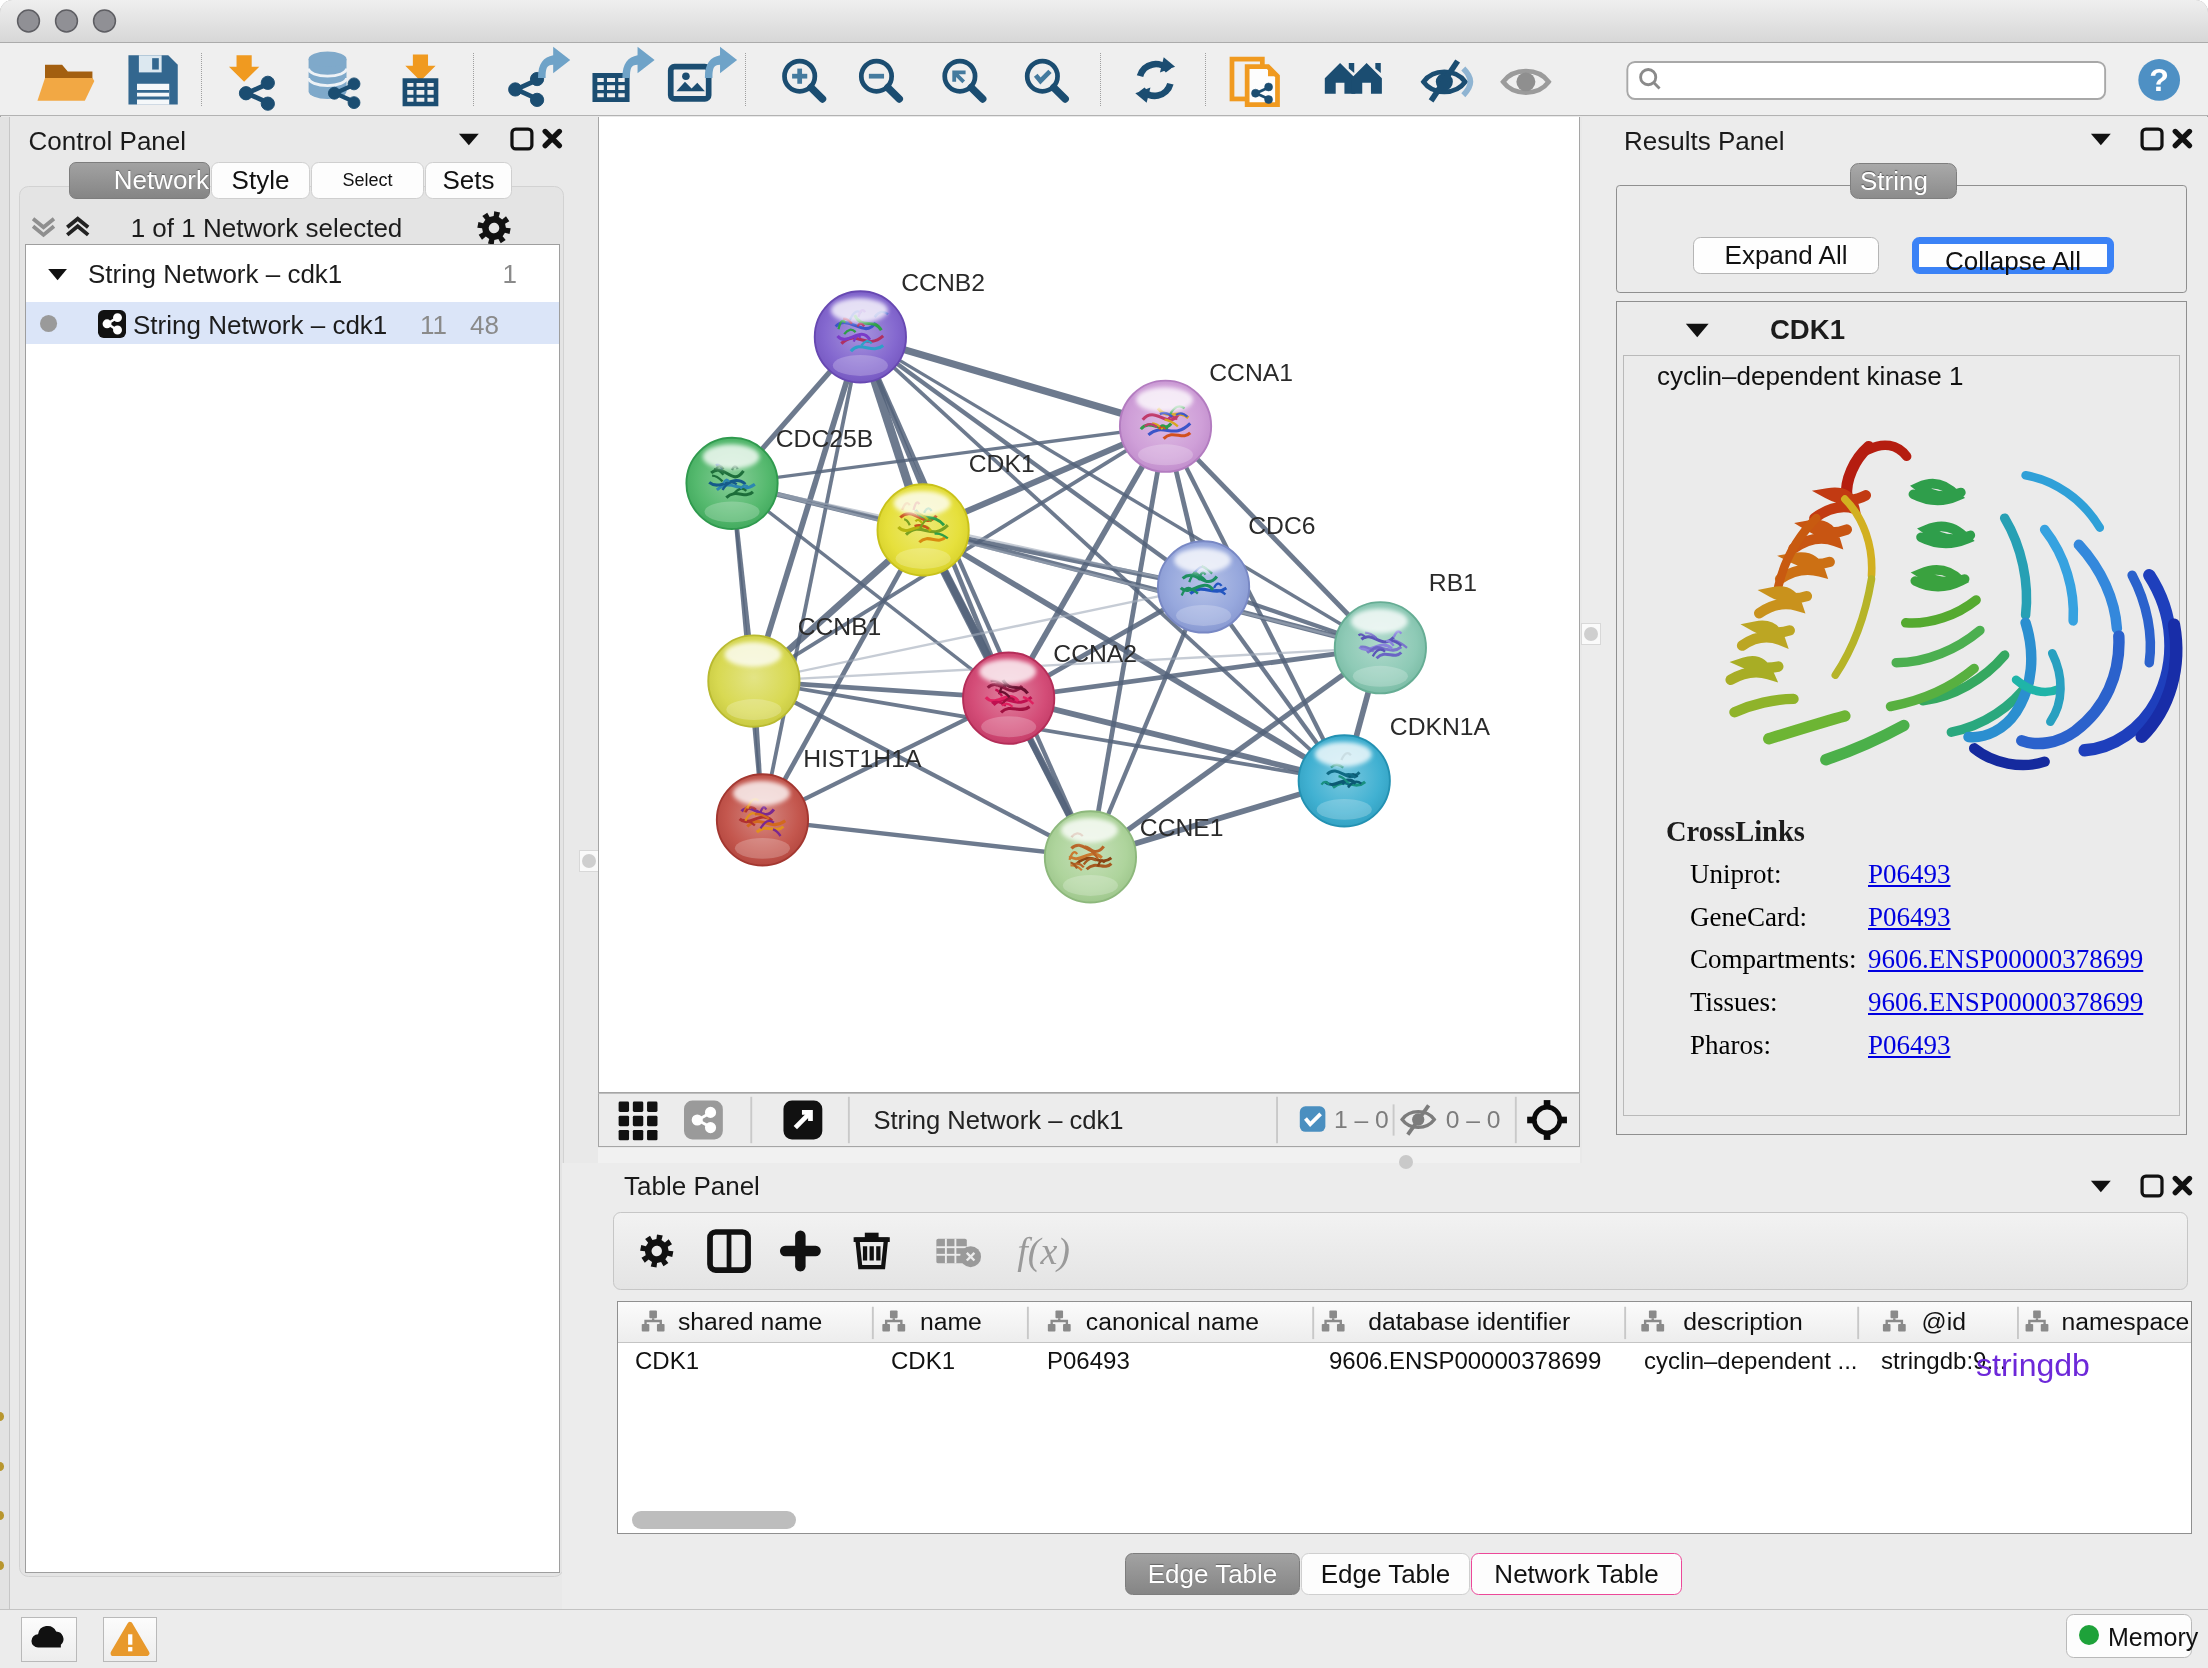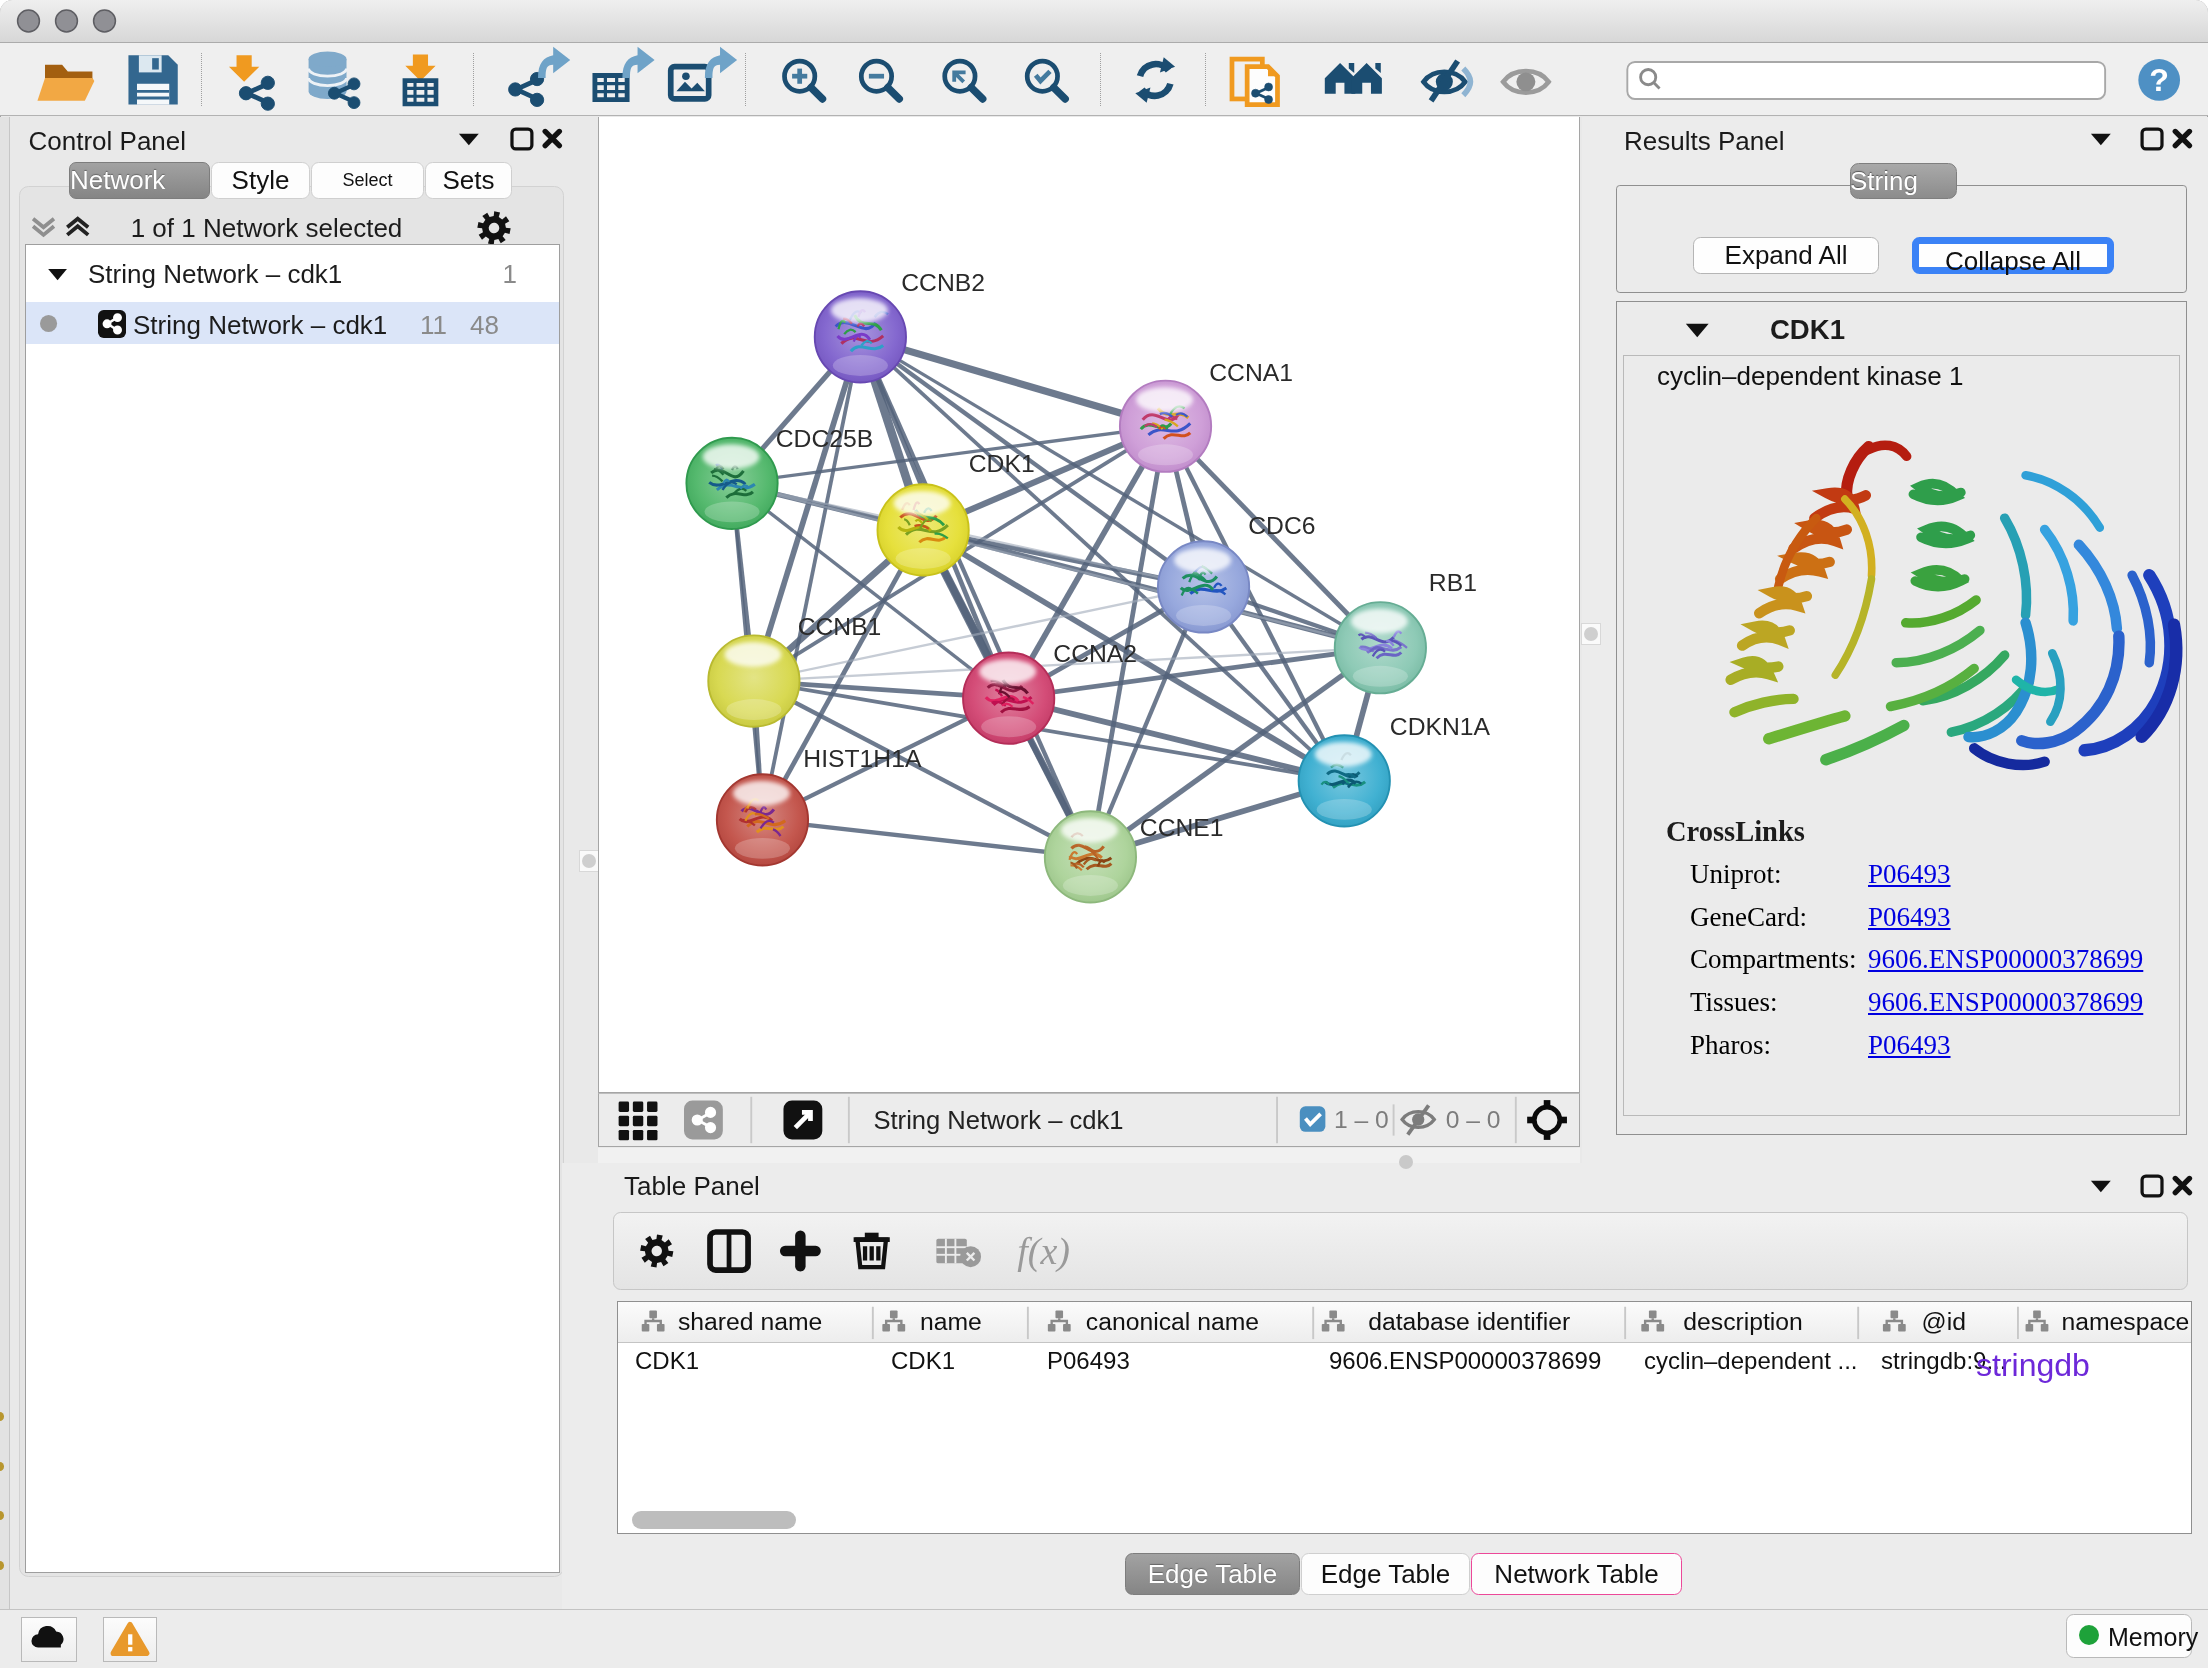--- a/index.html
+++ b/index.html
@@ -154,21 +154,21 @@
 
 <div class="abs" style="left:0;top:117px;width:9.5px;height:1551px;background:#e2e2e2;border-right:1px solid #c6c6c6"></div>
 <div class="abs" style="left:9.5px;top:117px;width:553px;height:1492px;background:#e9e9e9"></div>
 <div class="t" style="left:28.5px;top:126px;font-size:26px;color:#1a1a1a">Control Panel</div>
 <svg style="left:457px;top:127px" width="109" height="25" viewBox="0 0 115 26">
  <path d="M2 7 l21 0 l-10.5 12 z" fill="#111"></path>
  <rect x="58" y="2" width="21" height="21" rx="4" fill="none" stroke="#111" stroke-width="3.4"></rect>
  <path d="M93 4.5 l15 15 m0 -15 l-15 15" stroke="#111" stroke-width="5.6" stroke-linecap="round"></path>
 </svg>
 <div class="abs" style="left:19px;top:186px;width:545px;height:1391px;background:#e4e4e4;border:1px solid #d2d2d2;border-radius:9.5px"></div>
-<div class="abs" style="left:69px;top:162px;width:141px;height:37px;border-radius:7px;background:linear-gradient(#a2a2a2,#858585);border:1px solid #7d7d7d;color:#fff;font-size:26px;text-align:left;line-height:35px;text-shadow:0 -1px 1px #666">Network</div>
+<div class="abs" style="left:69px;top:162px;width:141px;height:37px;border-radius:7px;background:linear-gradient(#a2a2a2,#858585);border:1px solid #7d7d7d;color:#fff;font-size:26px;text-align:right;line-height:35px;text-shadow:0 -1px 1px #666">Network</div>
     <div class="abs" style="left:211px;top:162px;width:99px;height:37px;border-radius:7.6px;background:#fdfdfd;border:1px solid #cfcfcf;color:#111;font-size:26px;text-align:center;line-height:35px">Style</div>
     <div class="abs" style="left:311px;top:162px;width:113px;height:37px;border-radius:7.6px;background:#fdfdfd;border:1px solid #cfcfcf;color:#111;font-size:18px;text-align:center;line-height:35px">Select</div>
     <div class="abs" style="left:425px;top:162px;width:87px;height:37px;border-radius:7.6px;background:#fdfdfd;border:1px solid #cfcfcf;color:#111;font-size:26px;text-align:center;line-height:35px">Sets</div>
 <svg style="left:28.5px;top:213px" width="67" height="28.5" viewBox="0 0 70 30">
  <g stroke="#8f8f8f" stroke-width="4" fill="none">
   <path d="M4 6 l11 9 l11 -9"></path>
         <path d="M4 14 l11 9 l11 -9"></path>
  </g>
  <g stroke="#222" stroke-width="4" fill="none">
   <path d="M40 15 l11 -9 l11 9"></path>
@@ -553,21 +553,21 @@
 <div class="abs" style="left:1581px;top:623px;width:20px;height:22px;background:#fafafa;border:1px solid #d8d8d8"></div>
 <div class="abs" style="left:1584px;top:627px;width:14.3px;height:14.3px;border-radius:50%;background:#cfcfcf"></div>
 <div class="t" style="left:1624px;top:126px;font-size:26px;color:#1a1a1a">Results Panel</div>
 <svg style="left:2089px;top:127px" width="109" height="25" viewBox="0 0 115 26">
  <path d="M2 7 l21 0 l-10.5 12 z" fill="#111"></path>
  <rect x="56" y="2" width="21" height="21" rx="4" fill="none" stroke="#111" stroke-width="3.4"></rect>
  <path d="M91 4.5 l15 15 m0 -15 l-15 15" stroke="#111" stroke-width="5.6" stroke-linecap="round"></path>
 </svg>
 <div class="abs" style="left:1616px;top:185px;width:571px;height:108px;background:#ebebeb;border:1.4px solid #8f8f8f;border-radius:3.8px"></div>
 <div class="abs" style="left:1850px;top:163px;width:107px;height:36px;border-radius:8.6px;background:linear-gradient(#a9a9a9,#8c8c8c);border:1px solid #7f7f7f"></div>
-<div class="t" style="left:1850px;top:163px;width:88px;font-size:26px;color:#fff;line-height:36px;text-shadow:0 -1px 1px #555">String</div>
+<div class="t" style="left:1850px;top:163px;width:88px;text-align:center;font-size:26px;color:#fff;line-height:36px;text-shadow:0 -1px 1px #555">String</div>
 <div class="abs" style="left:1693px;top:237px;width:186px;height:37px;background:#fefefe;border:1px solid #b5b5b5;border-radius:7.6px;font-size:26px;text-align:center;line-height:35px;color:#111">Expand All</div>
 <div class="abs" style="left:1912px;top:237px;width:202px;height:37px;background:#fefefe;border:7px solid #3b82f6;border-radius:7.6px;font-size:26px;text-align:center;line-height:35px;color:#111">Collapse All</div>
 <div class="abs" style="left:1616px;top:301px;width:571px;height:834px;background:#ebebeb;border:1.4px solid #8f8f8f"></div>
 <svg style="left:1683px;top:320px" width="28.5" height="21" viewBox="0 0 30 22">
       <path d="M3 4 h24 l-12 14 z" fill="#111"></path>
     </svg>
 <div class="t" style="left:1741px;top:314px;width:133px;text-align:center;font-size:27.6px;font-weight:bold">CDK1</div>
 <div class="abs" style="left:1623px;top:355px;width:557px;height:761px;background:#ebebeb;border:1px solid #b9b9b9"></div>
 <div class="t" style="left:1657px;top:361px;font-size:26px;color:#111">cyclin–dependent kinase 1</div>
 <svg style="left:1702px;top:404px" width="514" height="390" viewBox="0 0 540 410">

